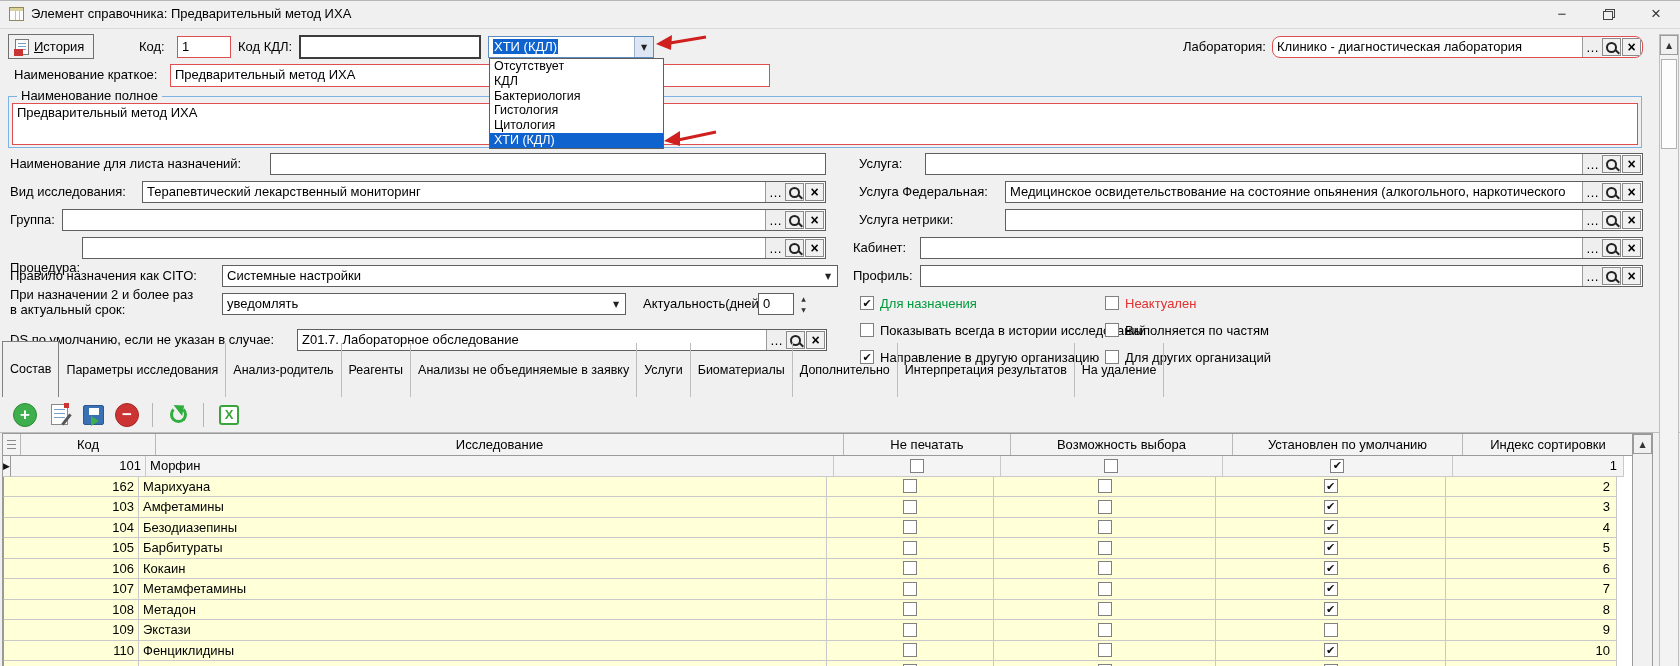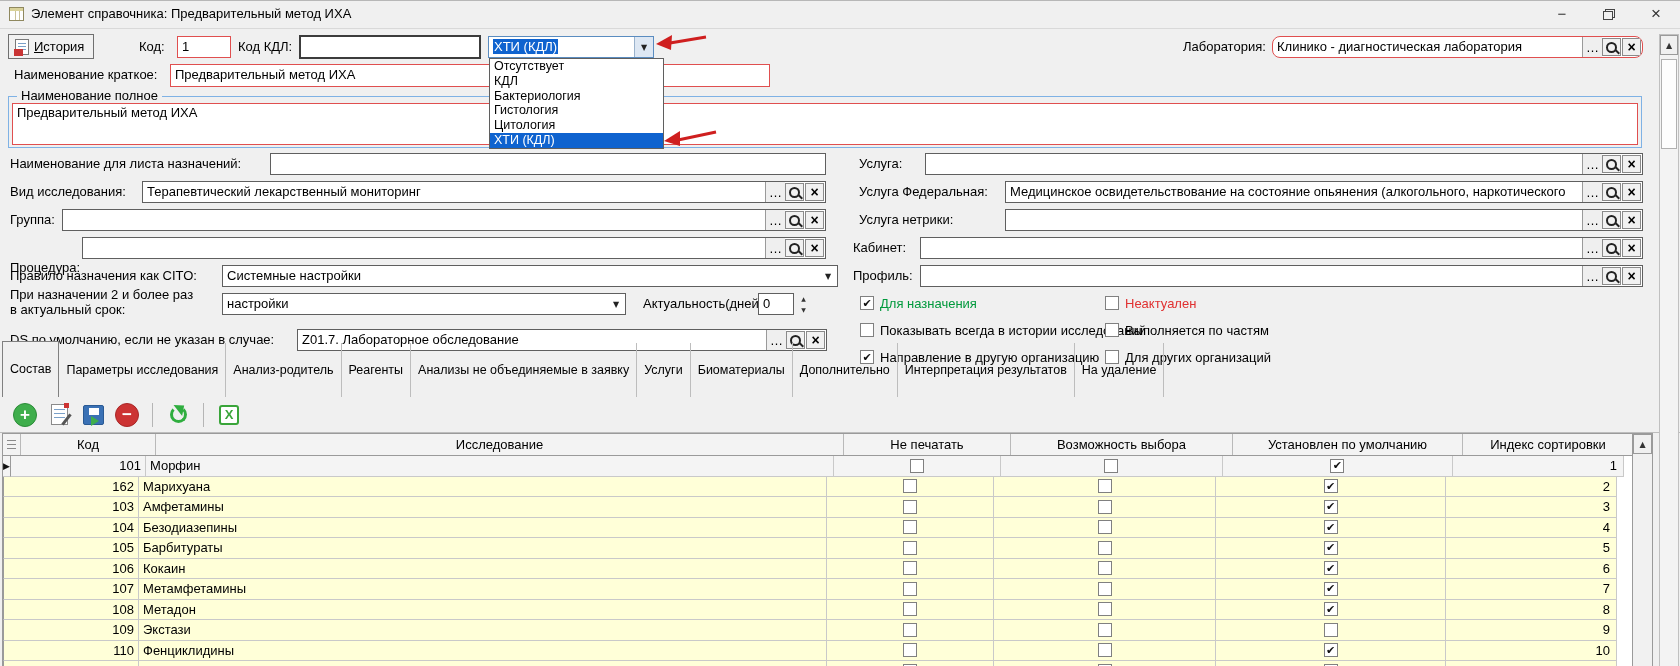--- a/index.html
+++ b/index.html
@@ -221,21 +221,21 @@
 
 <span class="lbl" style="left:10px;top:264px;">Правило назначения как CITO:</span>
 <div class="combo" style="left:222px;top:264px;width:616px;">
   <span class="val">Системные настройки</span>
   <span class="cbtn glyph">▼</span>
 </div>
 
 <span class="lbl" style="left:10px;top:286px;line-height:15px;">При назначении 2 и более раз</span>
 <span class="lbl" style="left:10px;top:301px;line-height:15px;">в актуальный срок:</span>
 <div class="combo" style="left:222px;top:292px;width:404px;">
-  <span class="val">настройки</span>
+  <span class="val">уведомлять</span>
   <span class="cbtn glyph">▼</span>
 </div>
 <span class="lbl" style="left:643px;top:292px;">Актуальность(дней):</span>
 <div class="spin" style="left:758px;top:292px;">
   <span class="num">0</span>
   <span class="arrows">
     <span class="glyph">▲</span>
     <span class="glyph">▼</span>
   </span>
 </div>

